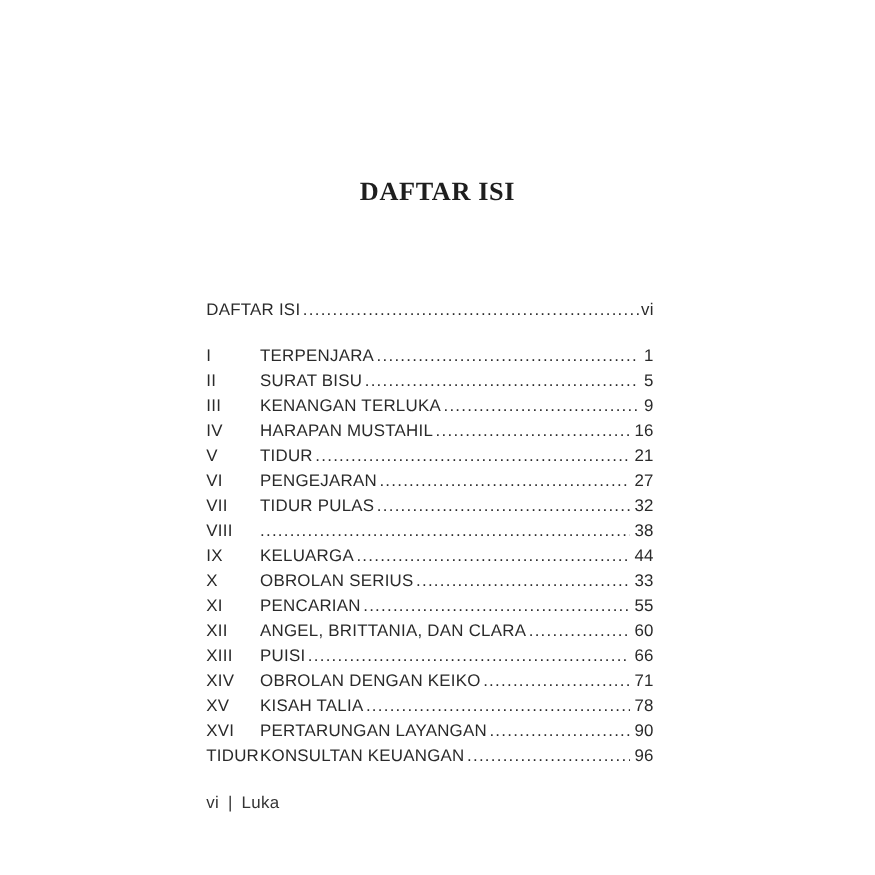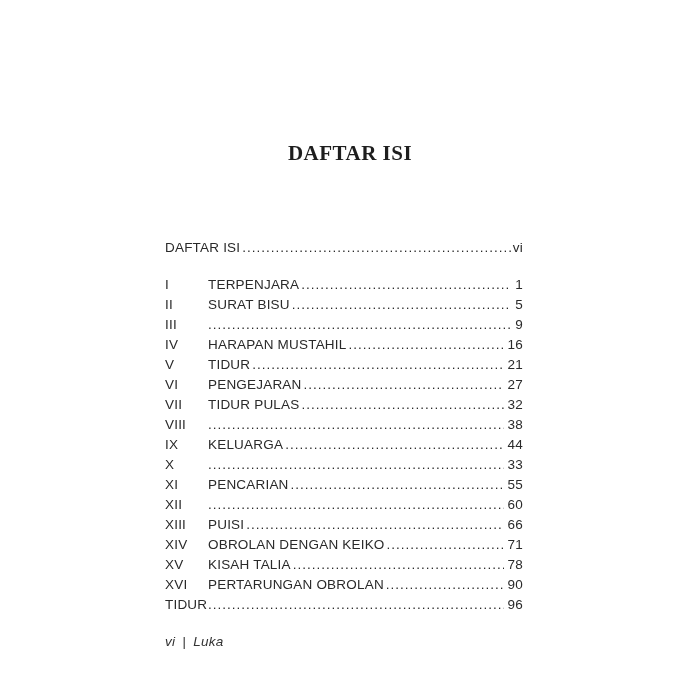--- a/index.html
+++ b/index.html
@@ -74,21 +74,20 @@
     padding-left: 4px;
   }
   .self-row .toc-page {
     padding-left: 1px;
   }
   .page-footer {
     position: absolute;
     left: 165px;
     top: 634px;
     font-size: 13.5px;
-    font-style: italic;
     color: #333333;
     letter-spacing: 0.3px;
   }
   .page-footer .sep {
     margin: 0 7px;
   }
 </style>
 </head>
 <body>
 
@@ -114,20 +113,21 @@
 
   <div class="toc-row">
     <span class="toc-num">II</span>
     <span class="toc-title">SURAT BISU</span>
     <span class="leader">........................................................................................................................................................................................................</span>
     <span class="toc-page">5</span>
   </div>
 
   <div class="toc-row">
     <span class="toc-num">III</span>
+    <span class="toc-title">KENANGAN TERLUKA</span>
     <span class="leader">........................................................................................................................................................................................................</span>
     <span class="toc-page">9</span>
   </div>
 
   <div class="toc-row">
     <span class="toc-num">IV</span>
     <span class="toc-title">HARAPAN MUSTAHIL</span>
     <span class="leader">........................................................................................................................................................................................................</span>
     <span class="toc-page">16</span>
   </div>
@@ -161,33 +161,35 @@
 
   <div class="toc-row">
     <span class="toc-num">IX</span>
     <span class="toc-title">KELUARGA</span>
     <span class="leader">........................................................................................................................................................................................................</span>
     <span class="toc-page">44</span>
   </div>
 
   <div class="toc-row">
     <span class="toc-num">X</span>
+    <span class="toc-title">OBROLAN SERIUS</span>
     <span class="leader">........................................................................................................................................................................................................</span>
     <span class="toc-page">33</span>
   </div>
 
   <div class="toc-row">
     <span class="toc-num">XI</span>
     <span class="toc-title">PENCARIAN</span>
     <span class="leader">........................................................................................................................................................................................................</span>
     <span class="toc-page">55</span>
   </div>
 
   <div class="toc-row">
     <span class="toc-num">XII</span>
+    <span class="toc-title">ANGEL, BRITTANIA, DAN CLARA</span>
     <span class="leader">........................................................................................................................................................................................................</span>
     <span class="toc-page">60</span>
   </div>
 
   <div class="toc-row">
     <span class="toc-num">XIII</span>
     <span class="toc-title">PUISI</span>
     <span class="leader">........................................................................................................................................................................................................</span>
     <span class="toc-page">66</span>
   </div>
@@ -201,27 +203,28 @@
 
   <div class="toc-row">
     <span class="toc-num">XV</span>
     <span class="toc-title">KISAH TALIA</span>
     <span class="leader">........................................................................................................................................................................................................</span>
     <span class="toc-page">78</span>
   </div>
 
   <div class="toc-row">
     <span class="toc-num">XVI</span>
-    <span class="toc-title">PERTARUNGAN OBROLAN</span>
+    <span class="toc-title">PERTARUNGAN LAYANGAN</span>
     <span class="leader">........................................................................................................................................................................................................</span>
     <span class="toc-page">90</span>
   </div>
 
   <div class="toc-row">
     <span class="toc-num">TIDUR</span>
+    <span class="toc-title">KONSULTAN KEUANGAN</span>
     <span class="leader">........................................................................................................................................................................................................</span>
     <span class="toc-page">96</span>
   </div>
 </div>
 
   </div>
 
   <div class="page-footer">
     <span>vi</span><span class="sep">|</span><span>Luka</span>
   </div>

